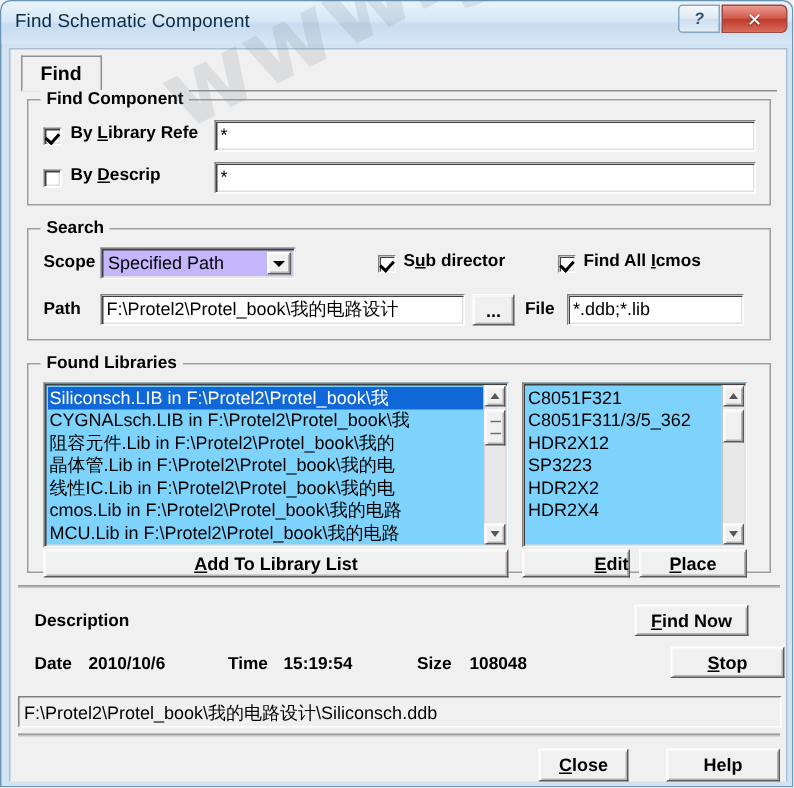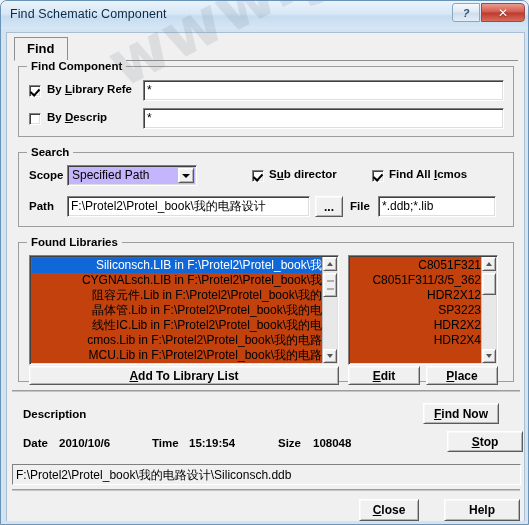--- a/index.html
+++ b/index.html
@@ -253,26 +253,25 @@
     width: 0; height: 0;
     border-left: 4px solid transparent;
     border-right: 4px solid transparent;
     border-top: 4px solid #000;
   }
 
   
   .listbox {
     position: absolute;
     box-sizing: border-box;
-    background: #c2410c;
+    background: #7dd3fc;
     border: 1px solid;
     border-color: #808080 #ffffff #ffffff #808080;
     box-shadow: inset 1px 1px 0 #404040, inset -1px -1px 0 #dfdfdf;
     overflow: hidden;
-    text-align: right;
   }
   .lb-items {
     position: absolute;
     left: 2px;
     top: 2px;
     right: 16px;
     bottom: 0;
     overflow: hidden;
   }
   .lb-item {
@@ -499,21 +498,21 @@
           <div class="sb-thumb" style="top:16px; height:22px;"></div>
           <div class="sb-btn sb-down">
             <div class="tri-down-s"></div>
           </div>
         </div>
       </div>
 
       <div class="btn" style="left:22px; top:333px; width:310px; height:19px;">
         <span><u>A</u><span>dd To Library List</span></span>
       </div>
-      <div class="btn" style="left:341px; top:333px; width:72px; height:19px;">
+      <div class="btn" style="left:341px; top:333px; width:72px; height:19px;justify-content:flex-end;">
         <span><u>E</u><span>dit</span></span>
       </div>
       <div class="btn" style="left:419px; top:333px; width:72px; height:19px;">
         <span><u>P</u><span>lace</span></span>
       </div>
 
       <div class="sep-line" style="left:5px; top:357px; width:508px;"></div>
 
       <div class="lbl" style="left:16px; top:375px; width:64px;">Description</div>
 

